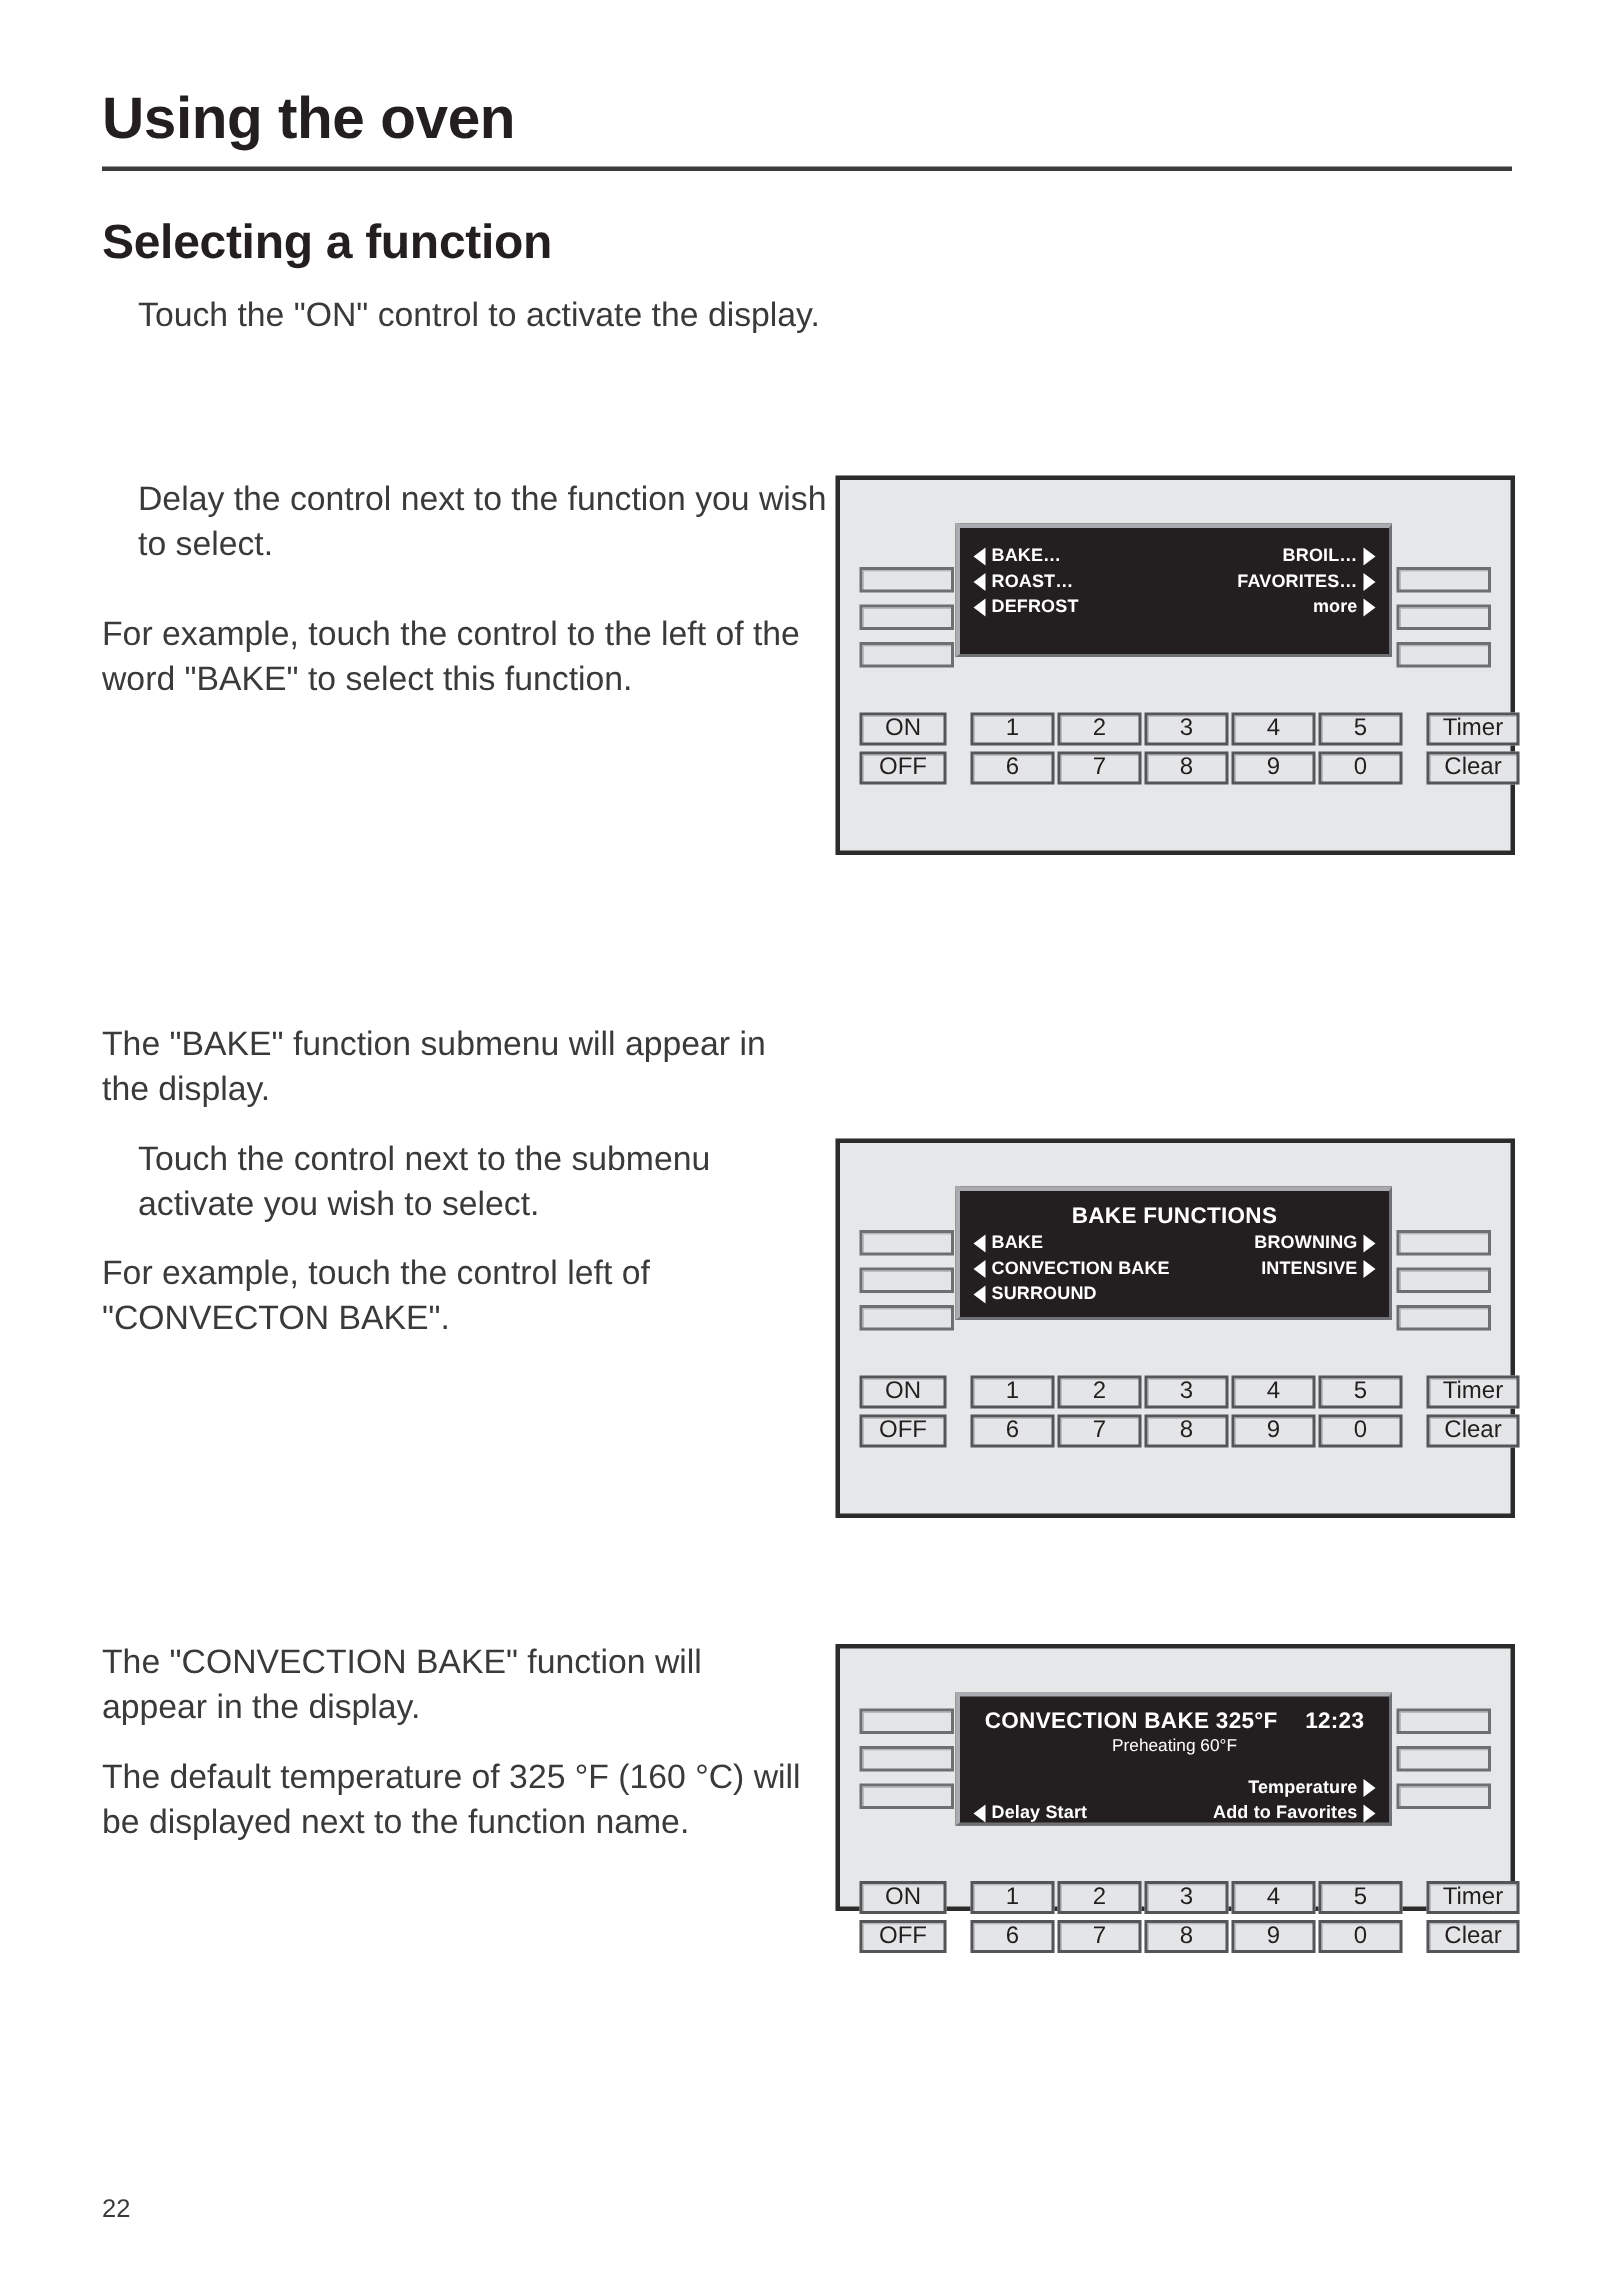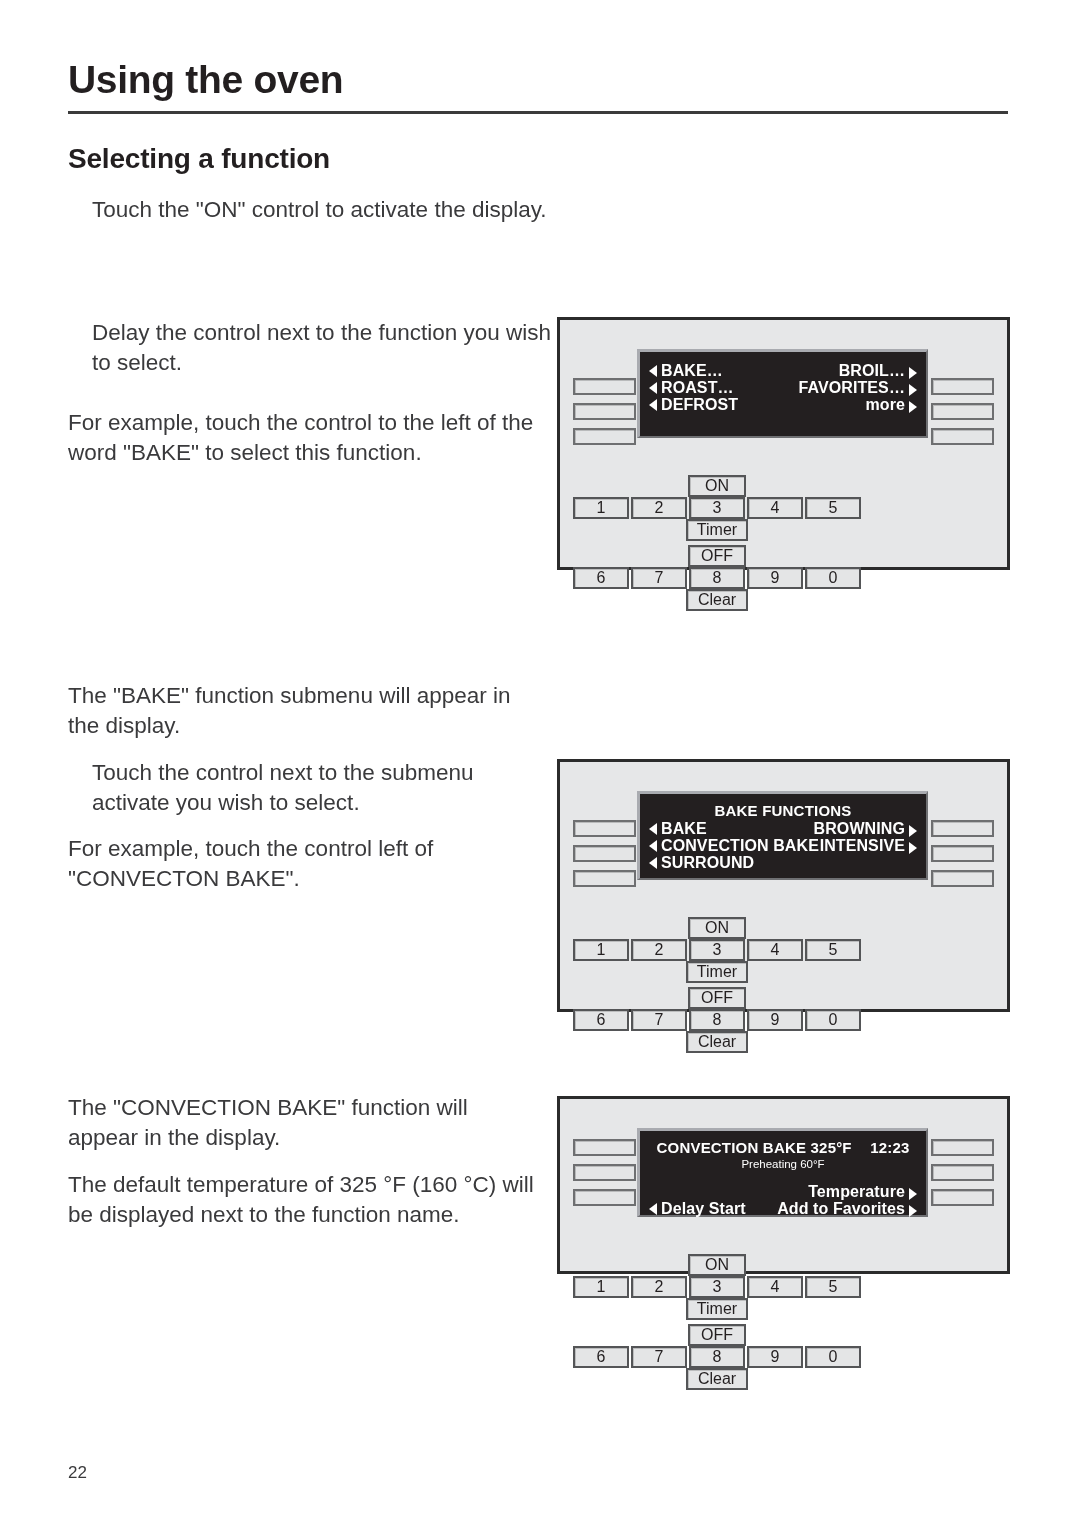--- a/index.html
+++ b/index.html
@@ -32,21 +32,21 @@
     top: 111px;
     width: 940px;
     height: 3px;
     background: #3b3b3b;
   }
 
   .section-title {
     position: absolute;
     left: 68px;
     top: 143px;
-    font-size: 28px;
+    font-size: 32px;
     font-weight: bold;
     letter-spacing: -0.2px;
   }
 
   
   .txt {
     position: absolute;
     font-size: 22.5px;
     line-height: 30px;
     color: #3a3a3c;
@@ -102,32 +102,32 @@
   .lcd-sub {
     text-align: center;
     font-size: 11.5px;
     line-height: 15px;
     font-weight: normal;
   }
   .lcd-row {
     display: flex;
     justify-content: space-between;
     align-items: center;
-    font-size: 16px;
+    font-size: 12px;
     line-height: 17px;
     height: 17px;
     letter-spacing: 0.1px;
   }
   .lcd-row .l, .lcd-row .r {
     display: flex;
     align-items: center;
     gap: 4px;
     white-space: nowrap;
   }
-  .lcd-row .r { margin-left: auto; align-items: flex-end; }
+  .lcd-row .r { margin-left: auto; }
   .tri-l, .tri-r {
     display: inline-block;
     width: 0; height: 0;
     border-top: 6px solid transparent;
     border-bottom: 6px solid transparent;
   }
   .tri-l { border-right: 8px solid #ffffff; }
   .tri-r { border-left: 8px solid #ffffff; }
 
   
@@ -144,21 +144,20 @@
     justify-content: center;
     box-shadow: 1px 1px 0 #bcbdbe inset;
   }
   .key.onoff { width: 58px; height: 22px; }
   .key.num   { width: 56px; height: 22px; }
   .key.fn    { width: 62px; height: 22px; }
   .krow {
     display: flex;
     align-items: center;
     margin-bottom: 4px;
-    flex-direction: column;
   }
   .kgap-left  { width: 16px; }
   .kgap-right { width: 16px; }
   .numgrid { display: flex; gap: 2px; }
 
   .page-number {
     position: absolute;
     left: 68px;
     top: 1463px;
     font-size: 17px;

